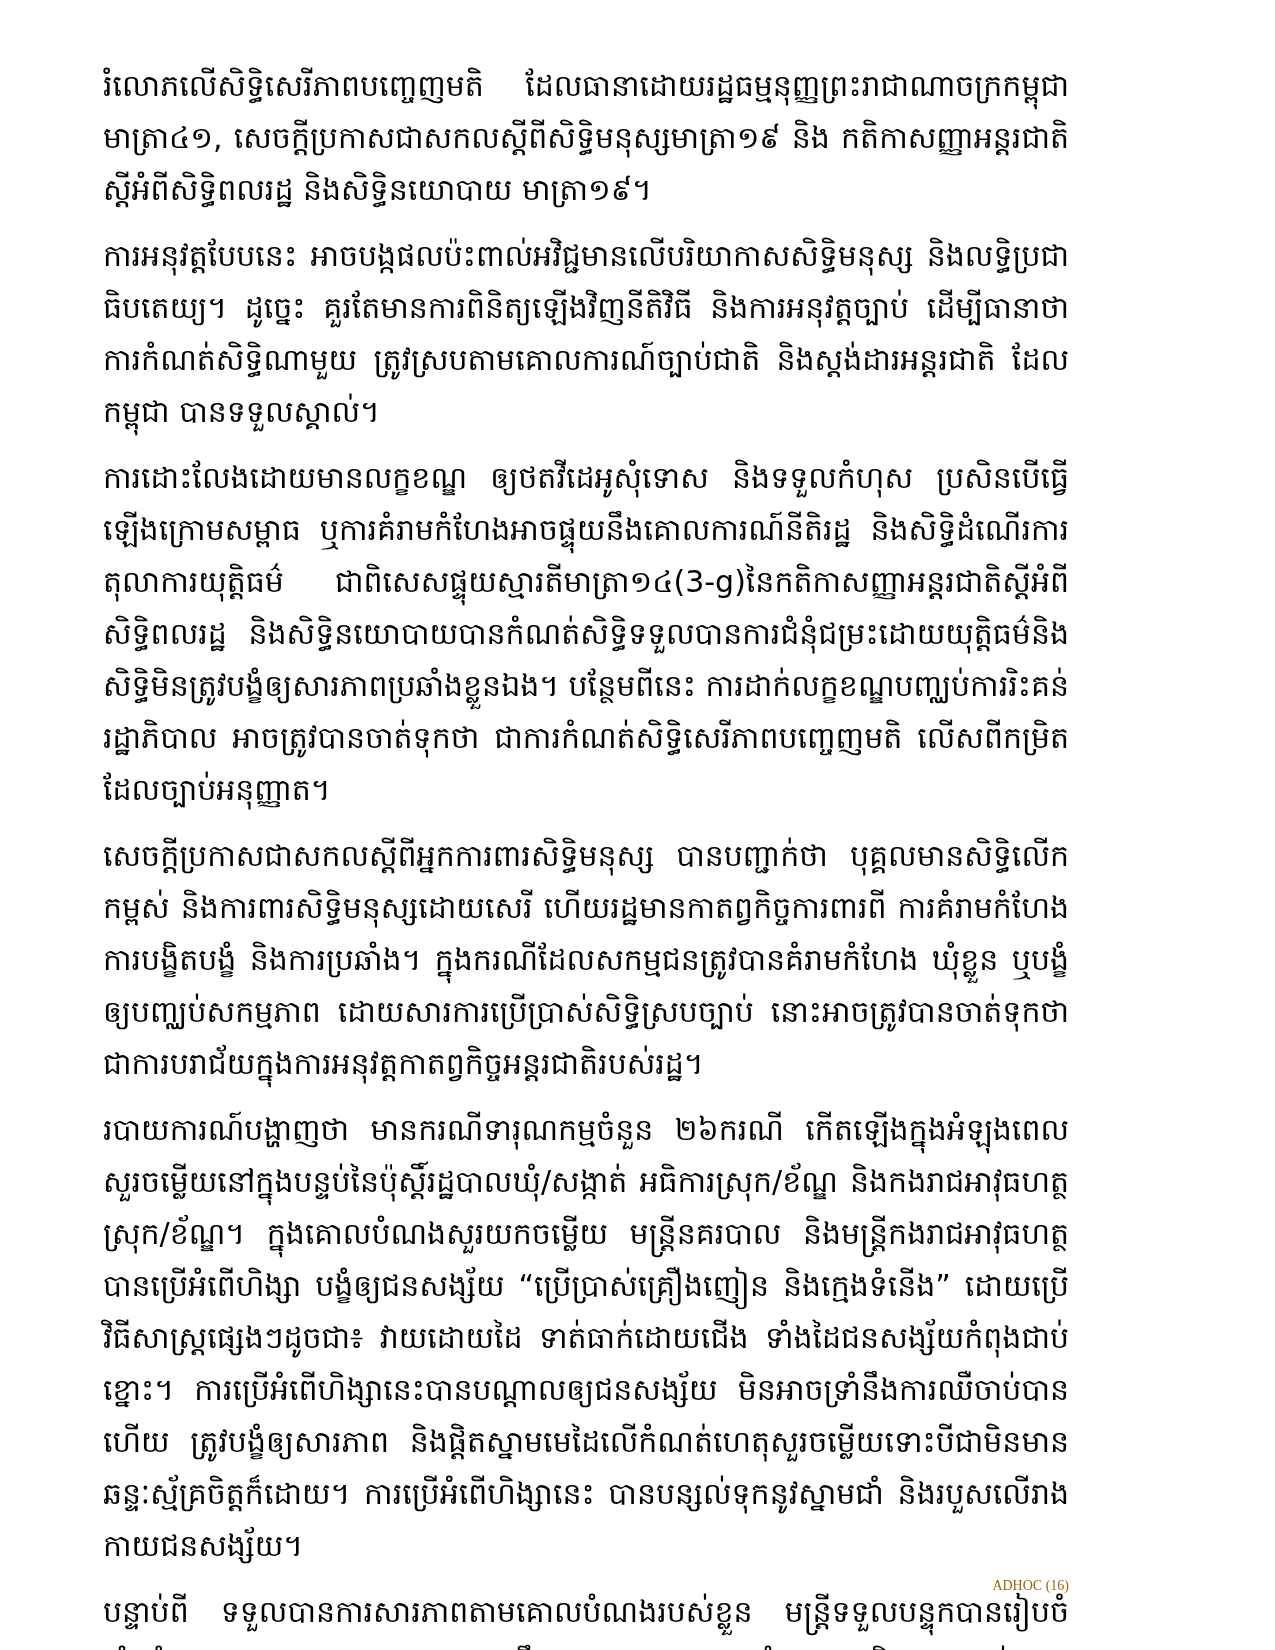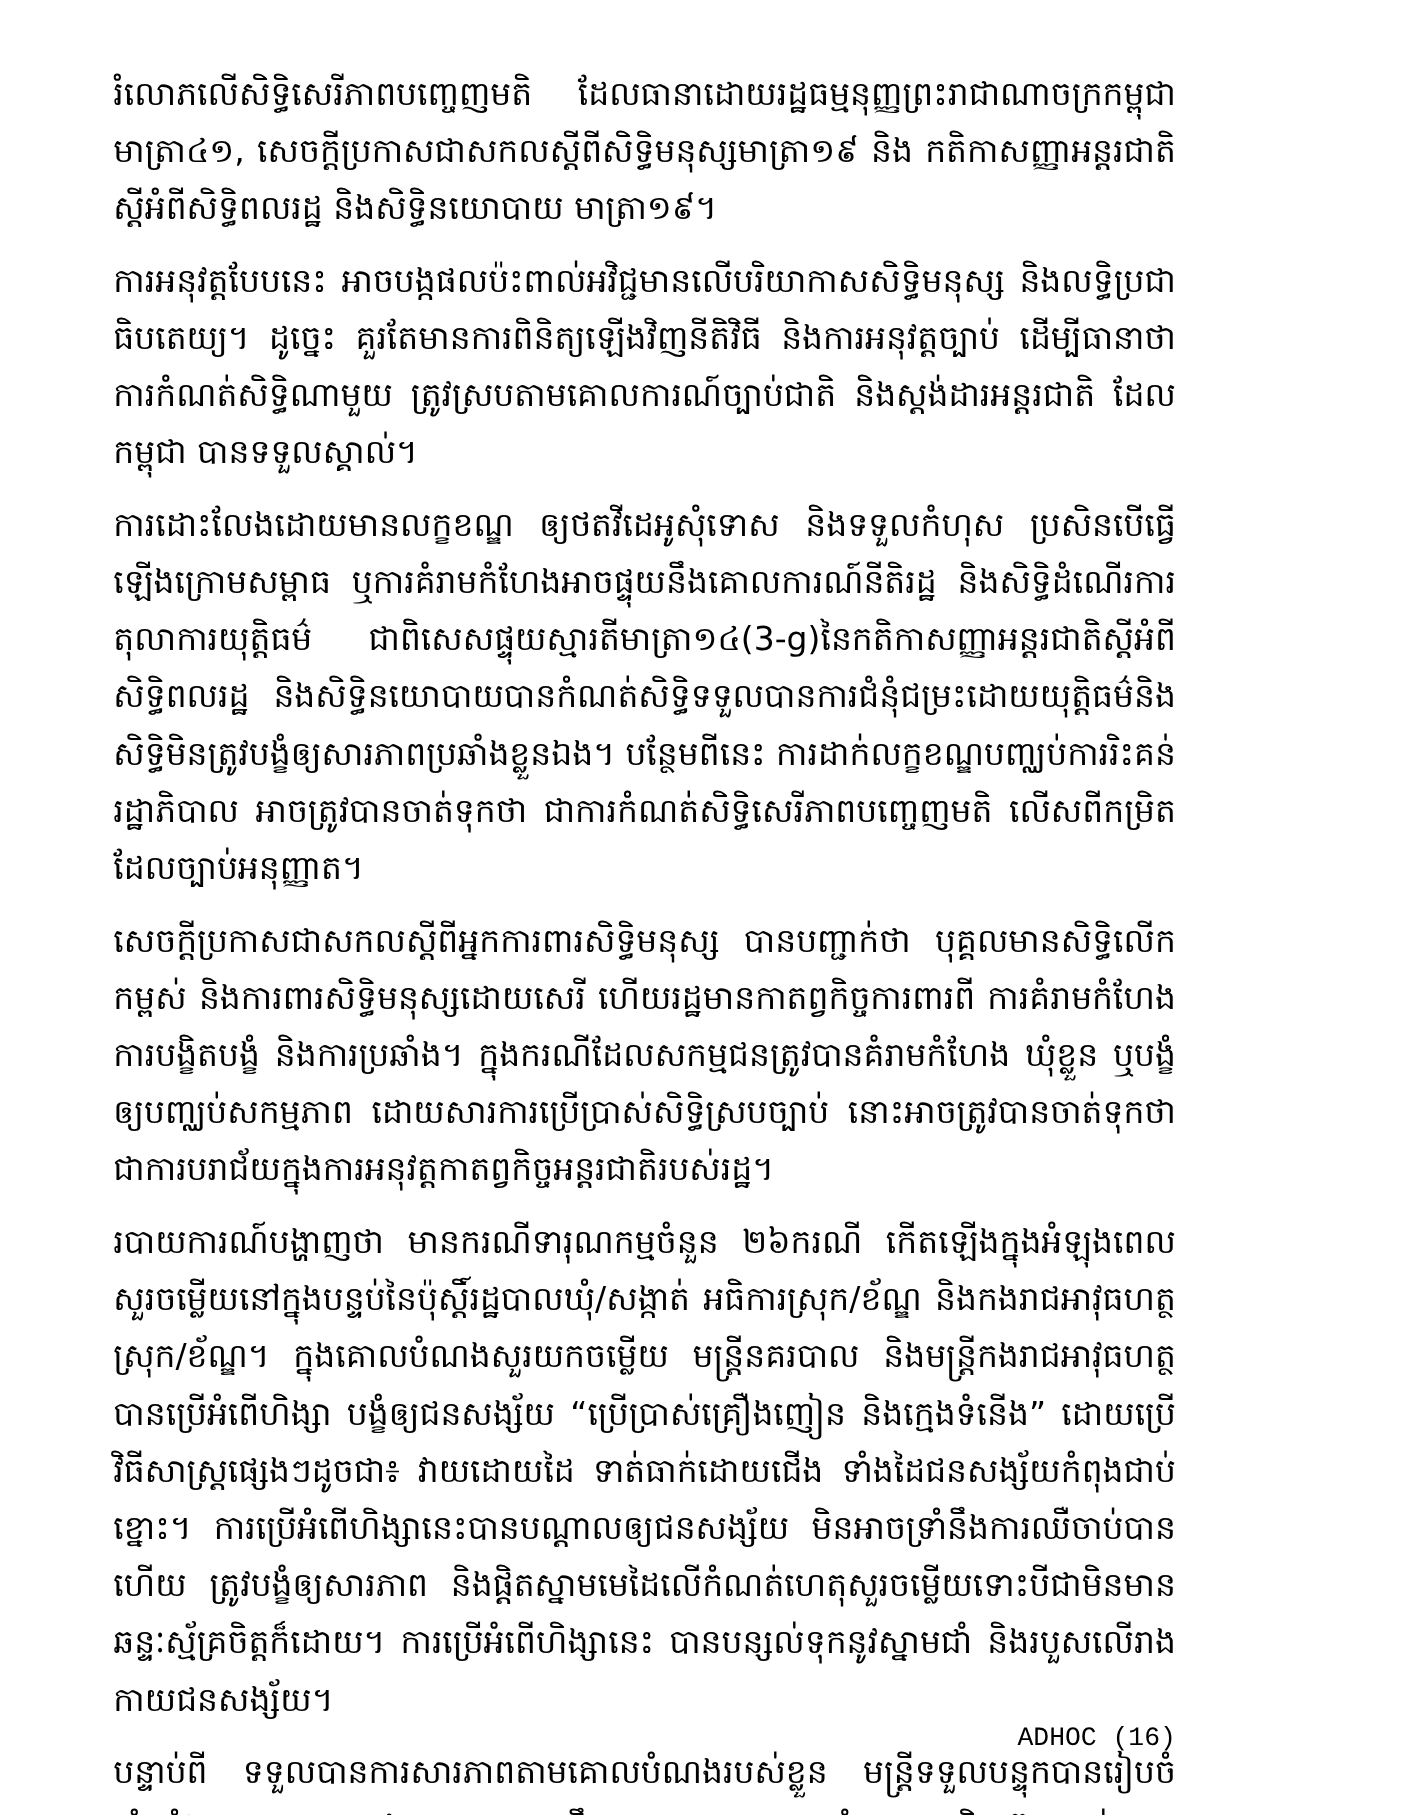--- a/index.html
+++ b/index.html
@@ -34,23 +34,23 @@
     line-height: 52px;
     font-weight: 700;
     color: #000000;
     margin: 0;
     text-align: left;
   }
   .page-footer {
     position: absolute;
     right: 103px;
     bottom: 56px;
-    font-family: Liberation Mono, monospace;
-    font-size: 24px;
-    color: #000000;
+    font-family: Liberation Serif, serif;
+    font-size: 14px;
+    color: #a16207;
   }
 </style>
 </head>
 <body>
 
 <div class="page">
   <div class="content">
     <p class="body-text">រំលោភលើសិទ្ធិសេរីភាពបញ្ចេញមតិ ដែលធានាដោយរដ្ឋធម្មនុញ្ញព្រះរាជាណាចក្រកម្ពុជា មាត្រា៤១, សេចក្តីប្រកាសជាសកលស្តីពីសិទ្ធិមនុស្សមាត្រា១៩ និង កតិកាសញ្ញាអន្តរជាតិស្តីអំពីសិទ្ធិពលរដ្ឋ និងសិទ្ធិនយោបាយ មាត្រា១៩។</p>
     <p class="body-text">ការអនុវត្តបែបនេះ អាចបង្កផលប៉ះពាល់អវិជ្ជមានលើបរិយាកាសសិទ្ធិមនុស្ស និងលទ្ធិប្រជាធិបតេយ្យ។ ដូច្នេះ គួរតែមានការពិនិត្យឡើងវិញនីតិវិធី និងការអនុវត្តច្បាប់ ដើម្បីធានាថាការកំណត់សិទ្ធិណាមួយ ត្រូវស្របតាមគោលការណ៍ច្បាប់ជាតិ និងស្តង់ដារអន្តរជាតិ ដែលកម្ពុជា បានទទួលស្គាល់។</p>
     <p class="body-text">ការដោះលែងដោយមានលក្ខខណ្ឌ ឲ្យថតវីដេអូសុំទោស និងទទួលកំហុស ប្រសិនបើធ្វើឡើងក្រោមសម្ពាធ ឬការគំរាមកំហែងអាចផ្ទុយនឹងគោលការណ៍នីតិរដ្ឋ និងសិទ្ធិដំណើរការតុលាការយុត្តិធម៌ ជាពិសេសផ្ទុយស្មារតីមាត្រា១៤(3-g)នៃកតិកាសញ្ញាអន្តរជាតិស្តីអំពីសិទ្ធិពលរដ្ឋ និងសិទ្ធិនយោបាយបានកំណត់សិទ្ធិទទួលបានការជំនុំជម្រះដោយយុត្តិធម៌និងសិទ្ធិមិនត្រូវបង្ខំឲ្យសារភាពប្រឆាំងខ្លួនឯង។ បន្ថែមពីនេះ ការដាក់លក្ខខណ្ឌបញ្ឈប់ការរិះគន់រដ្ឋាភិបាល អាចត្រូវបានចាត់ទុកថា ជាការកំណត់សិទ្ធិសេរីភាពបញ្ចេញមតិ លើសពីកម្រិតដែលច្បាប់អនុញ្ញាត។</p>

